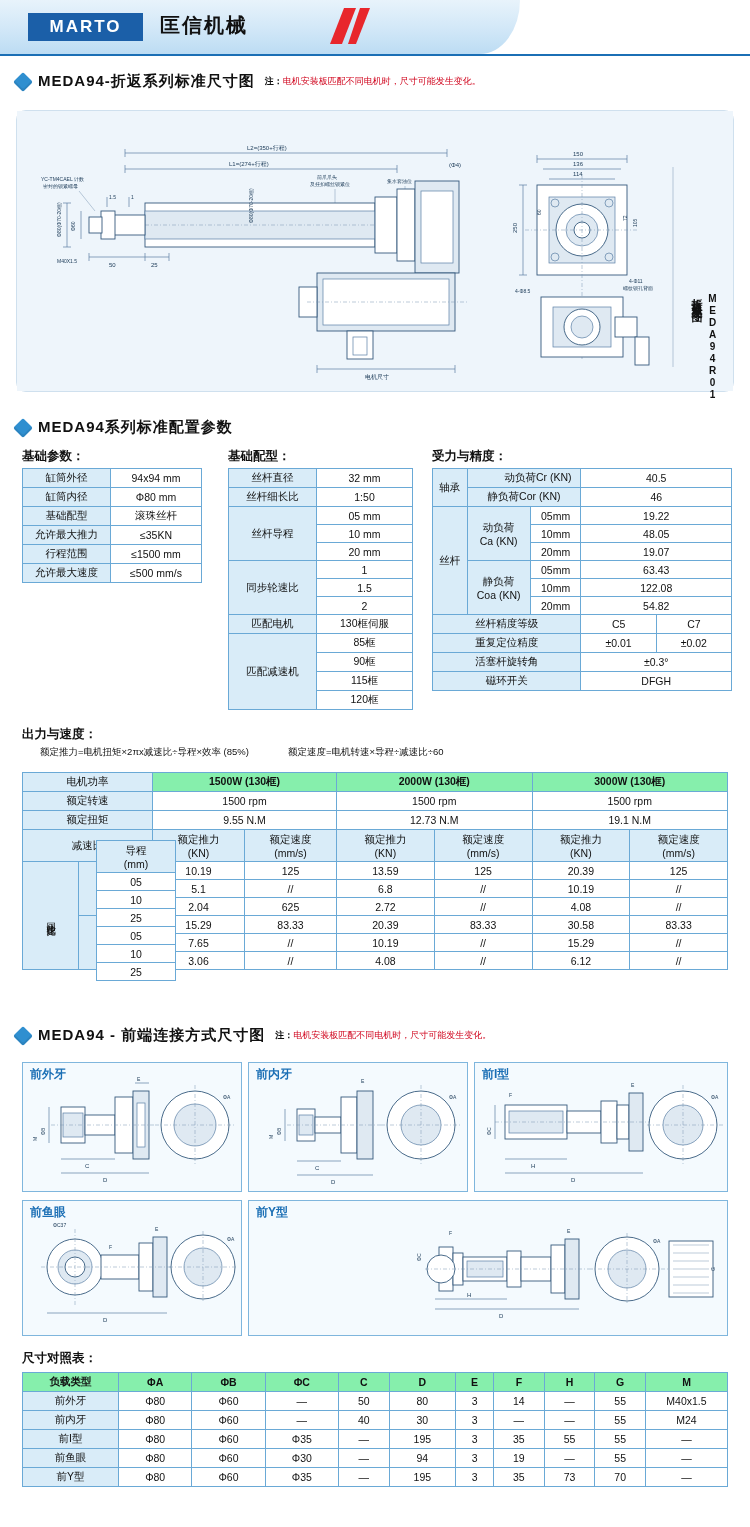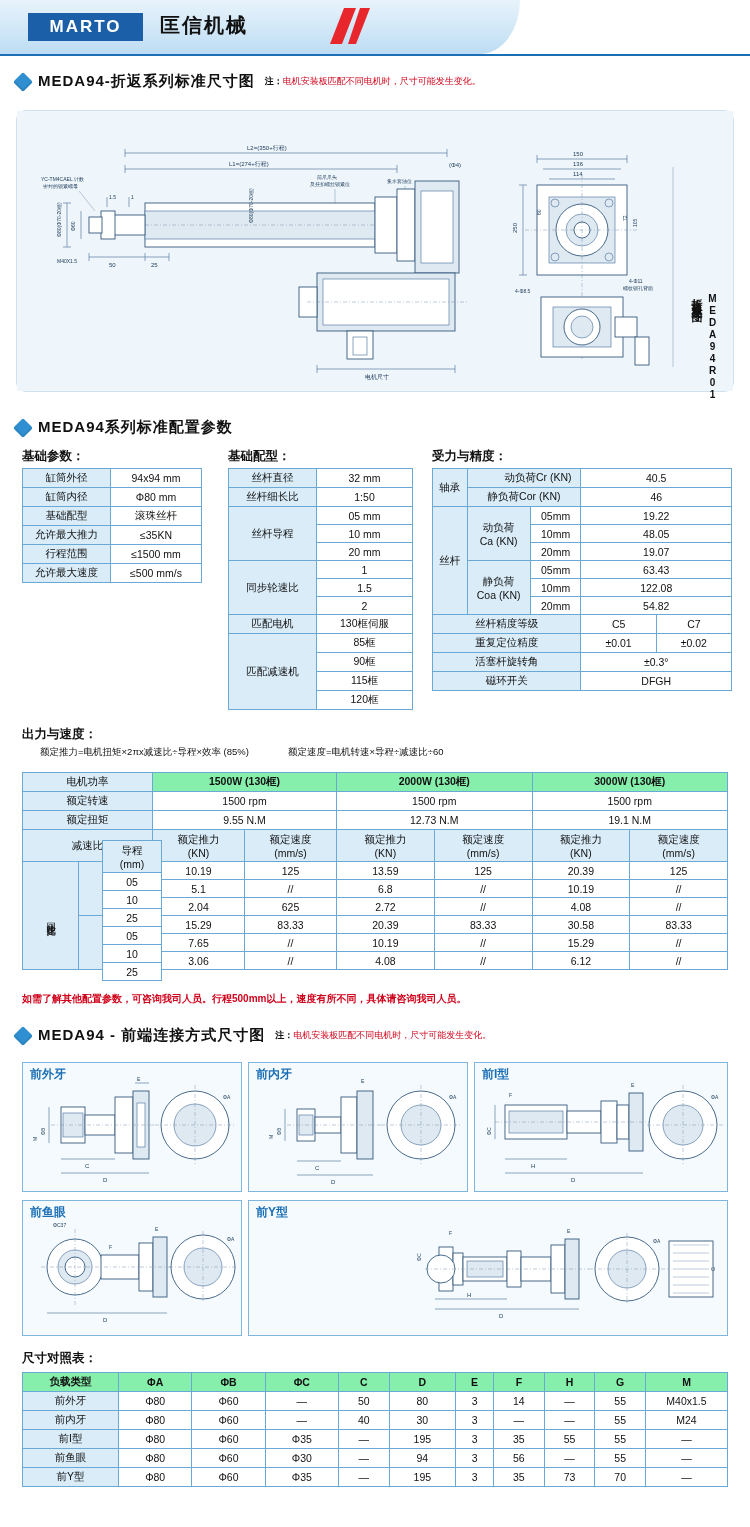--- a/index.html
+++ b/index.html
@@ -472,21 +472,21 @@
         <td>3.06</td>
         <td>//</td>
         <td>4.08</td>
         <td>//</td>
         <td>6.12</td>
         <td>//</td>
       </tr>
     </tbody>
   </table>
 
-  <table class="tbl" style="position:absolute; left:102px; top:840px; width:60px;">
+  <table class="tbl" style="position:absolute; left:96px; top:840px; width:80px;">
     <tbody>
       <tr>
           <td class="lb" style="height:32px; white-space:pre-line;">导程
 (mm)</td>
         </tr>
       <tr>
           <td>05</td>
         </tr>
       <tr>
           <td>10</td>
@@ -499,21 +499,20 @@
         </tr>
       <tr>
           <td>10</td>
         </tr>
       <tr>
           <td>25</td>
         </tr>
     </tbody>
   </table>
 
-  <div class="redline" style="left:22px; top:992px;">如需了解其他配置参数，可咨询我司人员。行程500mm以上，速度有所不同，具体请咨询我司人员。</div>
 
   <div class="sec-title" style="left:16px; top:1026px;">
     <span class="diamond"></span>
     <span class="t">MEDA94 -  前端连接方式尺寸图</span>
     <span class="sec-note">
       <b>注：</b><span>电机安装板匹配不同电机时，尺寸可能发生变化。</span>
     </span>
   </div>
 
   <div class="fc-box" style="left:22px; top:1062px; width:220px; height:130px;">
@@ -724,21 +723,21 @@
         <td>—</td>
       </tr>
       <tr>
         <td class="lb">前鱼眼</td>
         <td>Φ80</td>
         <td>Φ60</td>
         <td>Φ30</td>
         <td>—</td>
         <td>94</td>
         <td>3</td>
-        <td>56</td>
+        <td>19</td>
         <td>—</td>
         <td>55</td>
         <td>—</td>
       </tr>
       <tr>
         <td class="lb">前Y型</td>
         <td>Φ80</td>
         <td>Φ60</td>
         <td>Φ35</td>
         <td>—</td>

